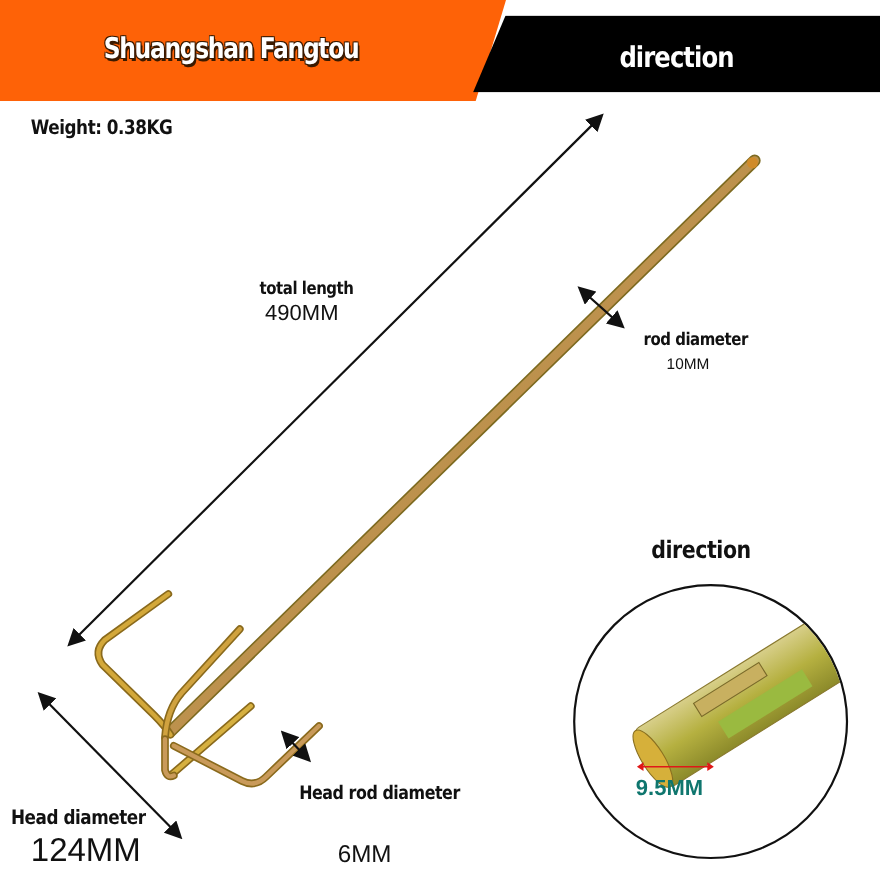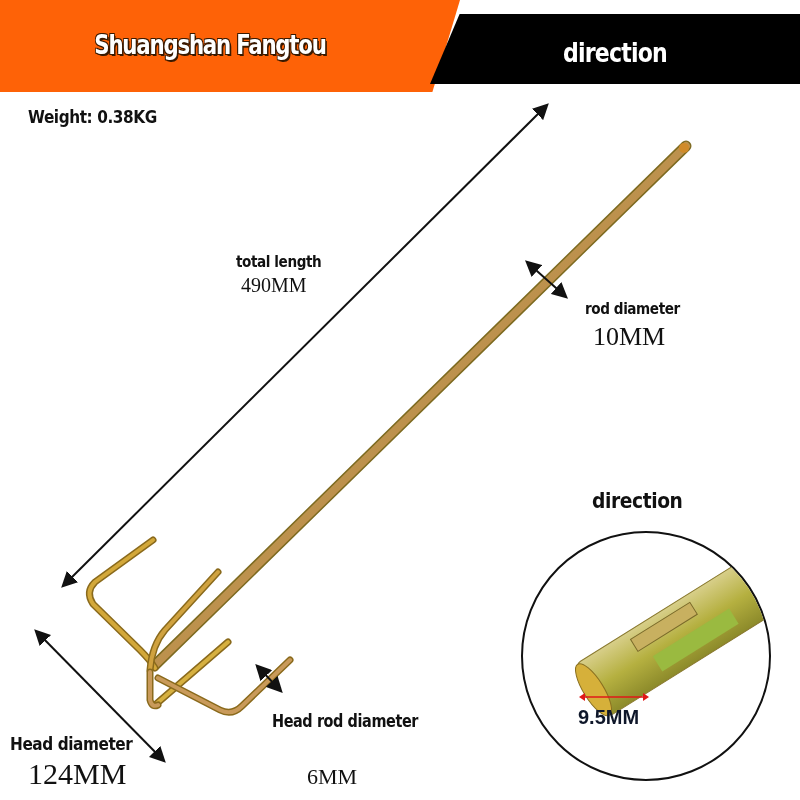--- a/index.html
+++ b/index.html
@@ -4,24 +4,24 @@
 <style>
   html,body{margin:0;padding:0;}
   body{width:800px;height:800px;background:#ffffff;position:relative;overflow:hidden;font-family:"Liberation Sans",sans-serif;}
   .banner-orange{position:absolute;left:0;top:0;width:460px;height:92px;background:#fe6207;clip-path:polygon(0 0,100% 0,94% 100%,0 100%);}
   .banner-black{position:absolute;left:430px;top:14px;width:370px;height:70px;background:#000;clip-path:polygon(8% 0,100% 0,100% 100%,0 100%);}
   .brand{position:absolute;left:0;top:30px;width:420px;text-align:center;color:#fff;font-family:"DejaVu Sans",sans-serif;font-weight:bold;font-size:26px;letter-spacing:-1.5px;transform:scaleX(0.82);transform-origin:210px 0;
     text-shadow:-1px -1px 0 #3a1a00,1px -1px 0 #3a1a00,-1px 1px 0 #3a1a00,1px 1px 0 #3a1a00,2px 2px 0 #3a1a00;}
   .direction-top{position:absolute;left:460px;top:38px;width:310px;text-align:center;color:#fff;font-family:"DejaVu Sans",sans-serif;font-weight:bold;font-size:26px;letter-spacing:-1px;transform:scaleX(0.85);}
   .weight{position:absolute;left:28px;top:106px;font-family:"DejaVu Sans",sans-serif;font-weight:bold;font-size:18px;color:#111;letter-spacing:-0.5px;transform:scaleX(0.85);transform-origin:0 0;}
   .lbl{position:absolute;font-family:"DejaVu Sans",sans-serif;font-weight:bold;color:#111;letter-spacing:-0.5px;transform:scaleX(0.85);transform-origin:0 0;white-space:nowrap;}
-  .val{position:absolute;font-family:Liberation Serif, serif;color:#111;white-space:nowrap;}
+  .val{position:absolute;font-family:Liberation Sans, sans-serif;color:#111;white-space:nowrap;}
   svg.main{position:absolute;left:0;top:0;}
   .circle{position:absolute;left:521px;top:531px;width:250px;height:250px;border:2px solid #111;border-radius:50%;box-sizing:border-box;background:#fff;overflow:hidden;}
-  .red-val{position:absolute;left:578px;top:706px;font-family:"Liberation Sans",sans-serif;font-weight:bold;font-size:20px;color:#0f172a;}
+  .red-val{position:absolute;left:578px;top:706px;font-family:"Liberation Sans",sans-serif;font-weight:bold;font-size:20px;color:#0f766e;}
 </style>
 </head>
 <body>
 
 <div class="banner-orange"></div>
 <div class="banner-black"></div>
 <div class="brand">Shuangshan Fangtou</div>
 <div class="direction-top">direction</div>
 
 <div class="weight">Weight: 0.38KG</div>
@@ -63,21 +63,21 @@
 
   <line x1="37" y1="632" x2="163" y2="760" stroke="#111" stroke-width="2" marker-start="url(#ah)" marker-end="url(#ah)"></line>
 
   <line x1="258" y1="667" x2="280" y2="690" stroke="#111" stroke-width="2" marker-start="url(#ah)" marker-end="url(#ah)"></line>
 </svg>
 
 <div class="lbl" style="left:236px;top:252px;font-size:16px;">total length</div>
 <div class="val" style="left:241px;top:274px;font-size:20px;">490MM</div>
 
 <div class="lbl" style="left:585px;top:299px;font-size:16px;">rod diameter</div>
-<div class="val" style="left:593px;top:322px;font-size:26px;">10MM</div>
+<div class="val" style="left:606px;top:322px;font-size:14px;">10MM</div>
 
 <div class="lbl" style="left:10px;top:733px;font-size:18px;">Head diameter</div>
 <div class="val" style="left:28px;top:757px;font-size:30px;">124MM</div>
 
 <div class="lbl" style="left:272px;top:711px;font-size:17px;">Head rod diameter</div>
 <div class="val" style="left:307px;top:764px;font-size:22px;">6MM</div>
 
 <div class="lbl" style="left:592px;top:488px;font-size:22px;">direction</div>
 
 <div class="circle">

